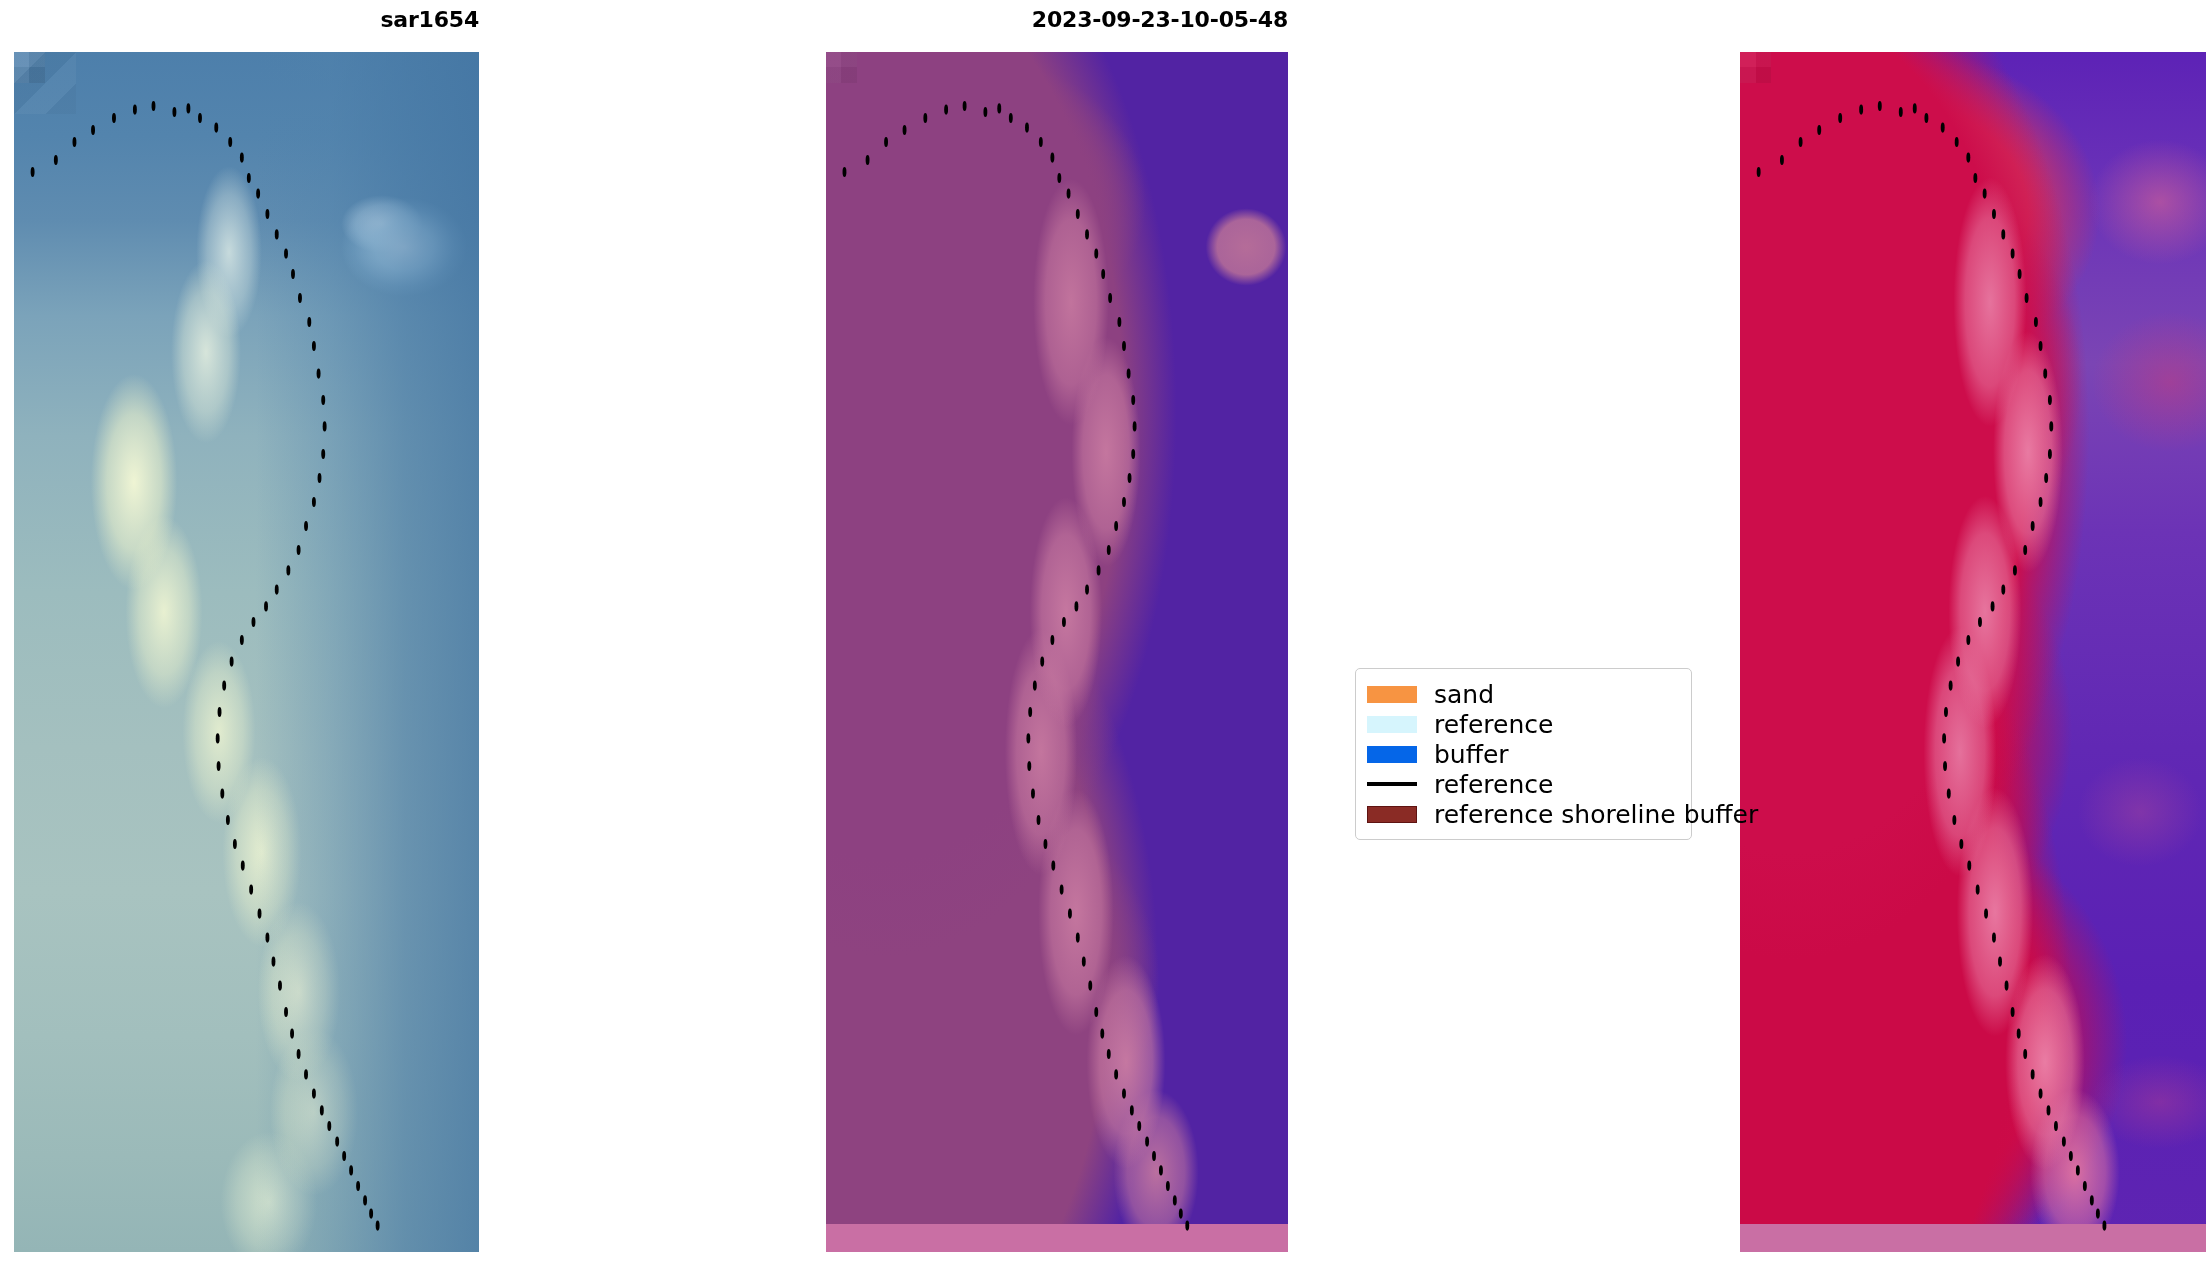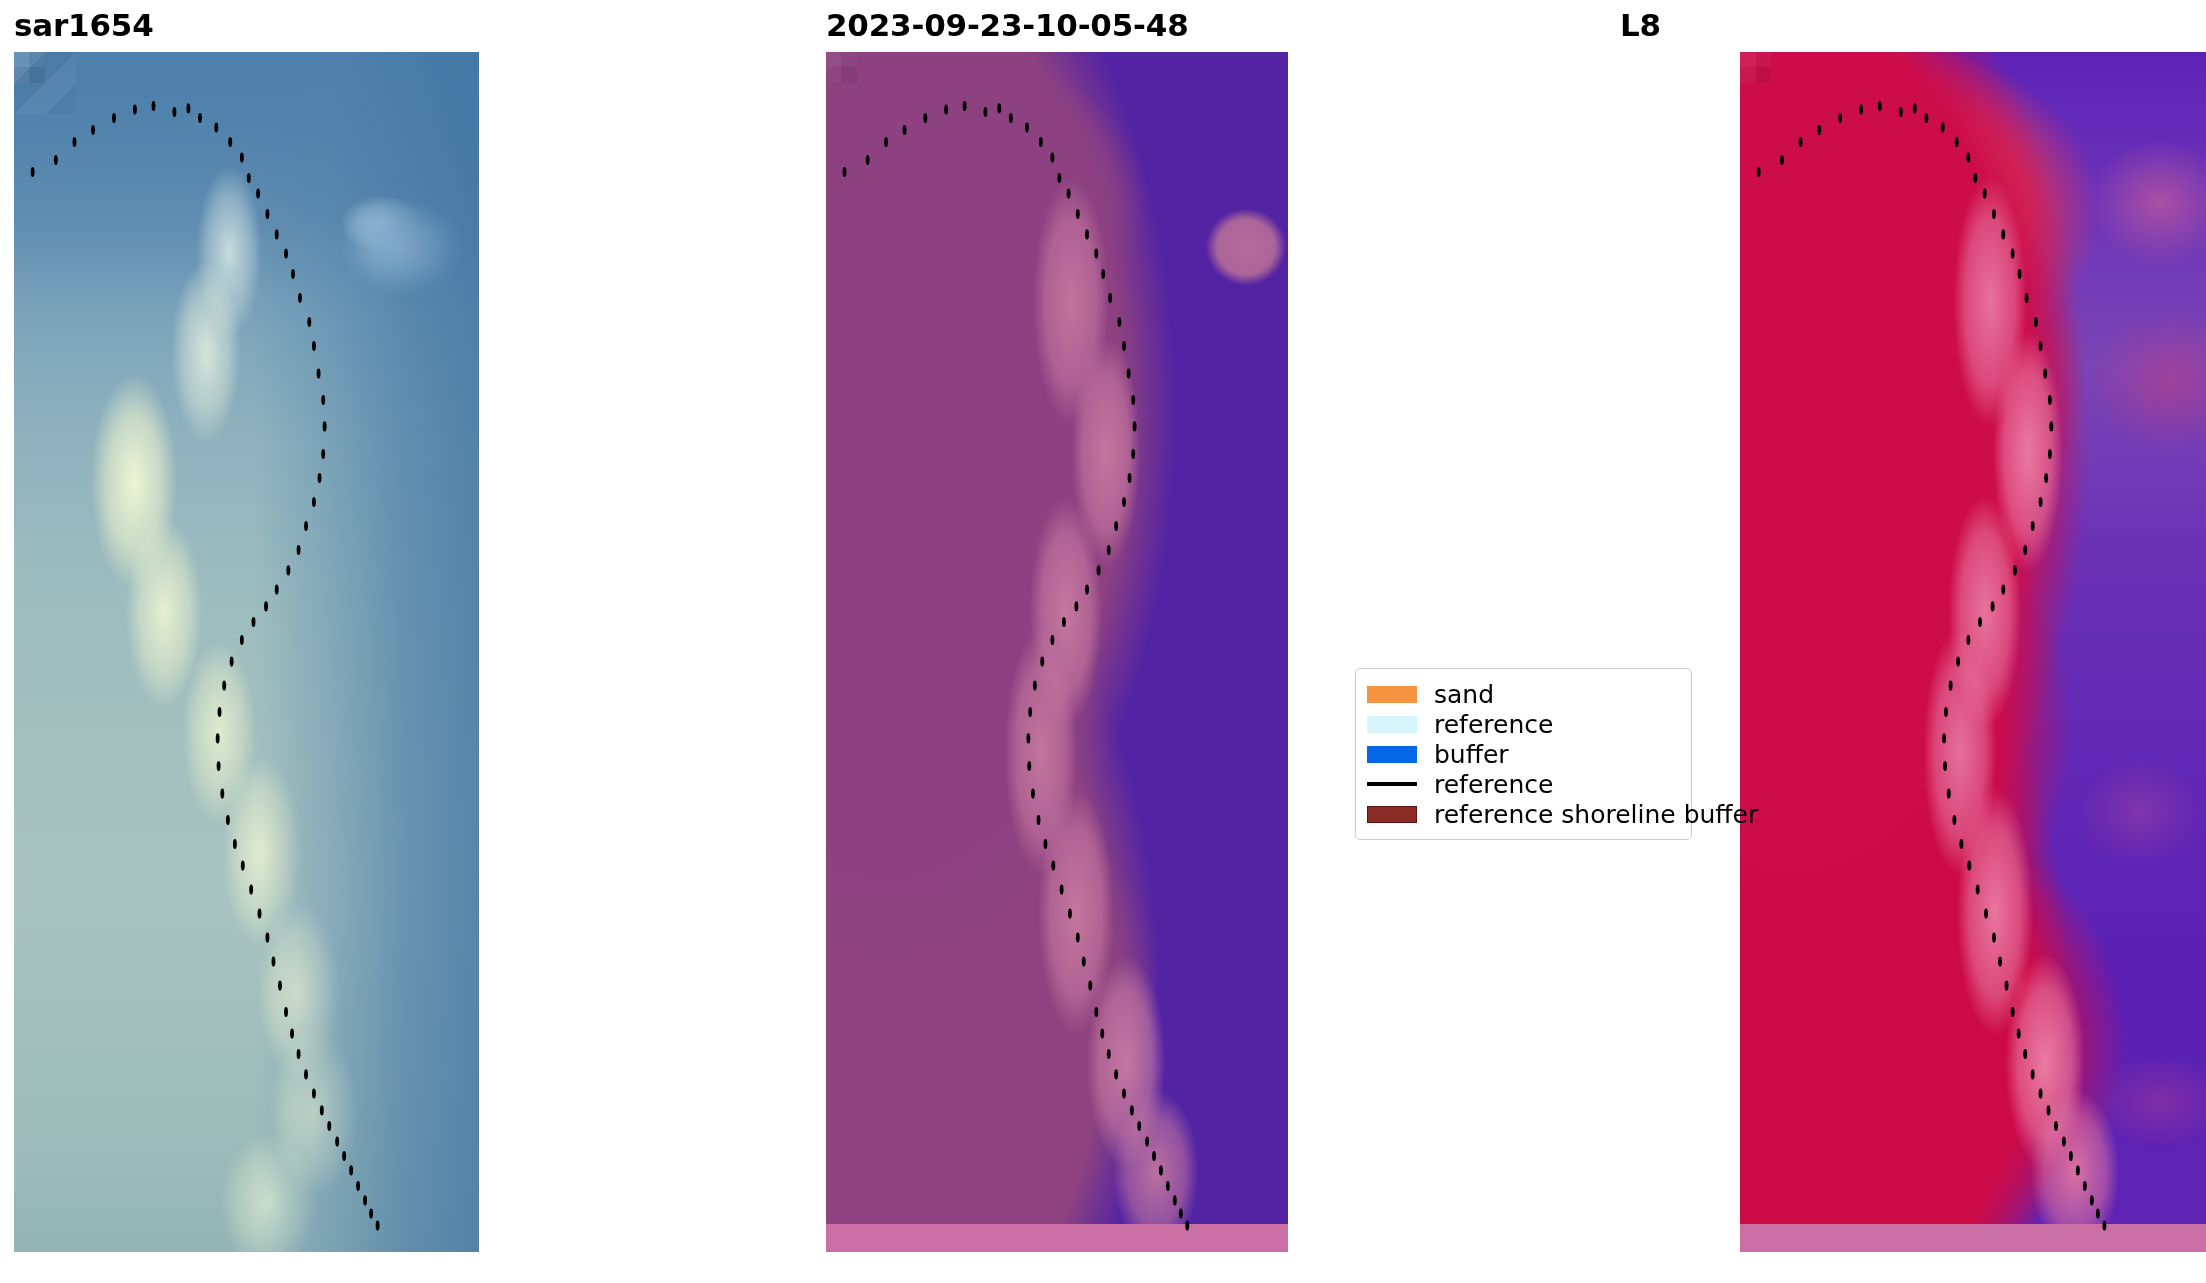--- a/index.html
+++ b/index.html
@@ -9,23 +9,23 @@
     font-family:"DejaVu Sans", sans-serif;
     position:relative;
     overflow:hidden;
   }
   .figure{position:absolute;inset:0;}
 
   .panel{position:absolute;}
   .panel-title{
     position:absolute;
     left:0;width:100%;
-    text-align:left;
+    text-align:right;
     font-weight:bold;
-    font-size:31px;
+    font-size:22px;
     color:#000;
     letter-spacing:-0.2px;
     white-space:nowrap;
   }
   .axes{
     position:absolute;
     overflow:hidden;
     background:#2f2f6e;
   }
   .raster{
@@ -280,21 +280,20 @@
             <circle cx="740.00" cy="945.00" rx="0" r="4.2" fill="#000000" vector-effect="non-scaling-stroke"></circle>
             <circle cx="755.00" cy="957.00" rx="0" r="4.2" fill="#000000" vector-effect="non-scaling-stroke"></circle>
             <circle cx="768.00" cy="968.00" rx="0" r="4.2" fill="#000000" vector-effect="non-scaling-stroke"></circle>
             <circle cx="782.00" cy="978.00" rx="0" r="4.2" fill="#000000" vector-effect="non-scaling-stroke"></circle>
           </svg>
       </div>
     </div>
   </div>
 
   <div class="panel" style="left:1740px;top:0px;width:466px;height:1255px;">
-    <div class="panel-title" style="top:7px;left:-120px;width:466px;">L8</div>
 
     <div class="axes" style="left:0px;top:52px;width:466px;height:1200px;background:#5a20b4;">
 
       <div class="raster" style="background-image:
              linear-gradient(to bottom, #5d22b6 0%, #6b33b8 12%, #7b45b4 26%, #6c33b6 40%, #6128b4 58%, #5a20b4 78%, #5e24b2 100%);"></div>
 
       <div class="raster" style="background-image:
              radial-gradient(ellipse 300px 300px at 90px 330px, #cf0e4c 0%, #cf0e4c 58%, rgba(207,14,76,0) 84%),
              radial-gradient(ellipse 320px 330px at 60px 680px, #cc0a48 0%, #cc0a48 60%, rgba(204,10,72,0) 85%),
              radial-gradient(ellipse 330px 300px at 110px 990px, #cd0c4a 0%, #cd0c4a 58%, rgba(205,12,74,0) 84%),

